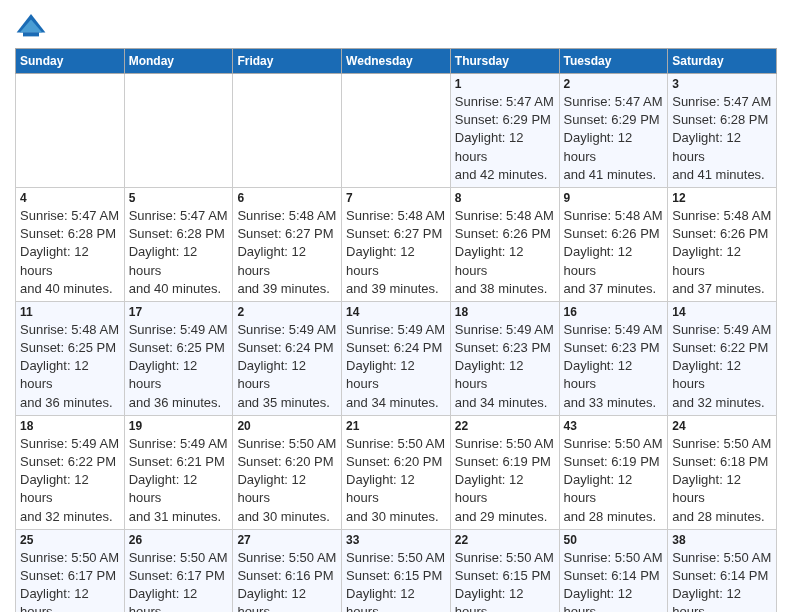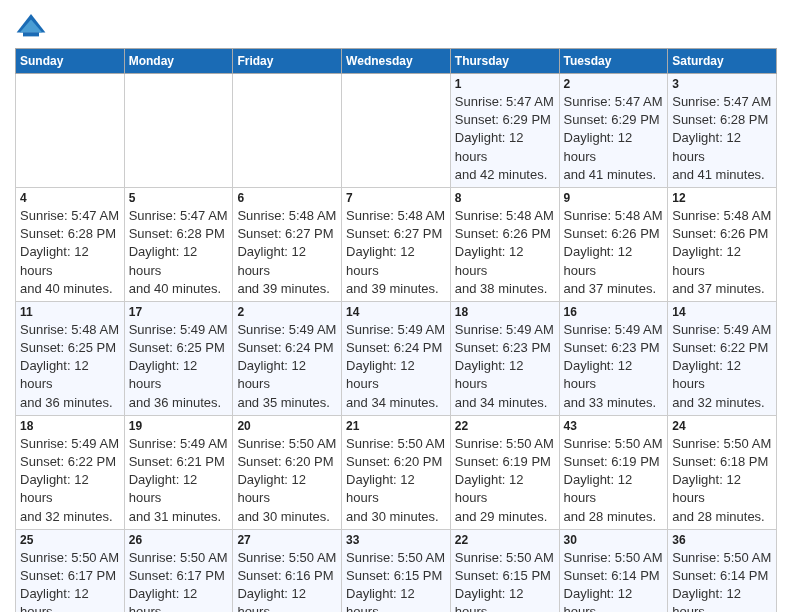--- a/index.html
+++ b/index.html
@@ -342,28 +342,28 @@
 and 25 minutes.</div>
           </td>
           <td>
             <span class="day-number">22</span>
             <div class="cell-info" style="white-space: pre-line;">Sunrise: 5:50 AM
 Sunset: 6:15 PM
 Daylight: 12 hours
 and 24 minutes.</div>
           </td>
           <td>
-            <span class="day-number">30</span>
+            <span class="day-number">50</span>
             <div class="cell-info" style="white-space: pre-line;">Sunrise: 5:50 AM
 Sunset: 6:14 PM
 Daylight: 12 hours
 and 23 minutes.</div>
           </td>
           <td>
-            <span class="day-number">36</span>
+            <span class="day-number">38</span>
             <div class="cell-info" style="white-space: pre-line;">Sunrise: 5:50 AM
 Sunset: 6:14 PM
 Daylight: 12 hours
 and 23 minutes.</div>
           </td>
         </tr>
       </tbody>
   </table>
 </div>
 

